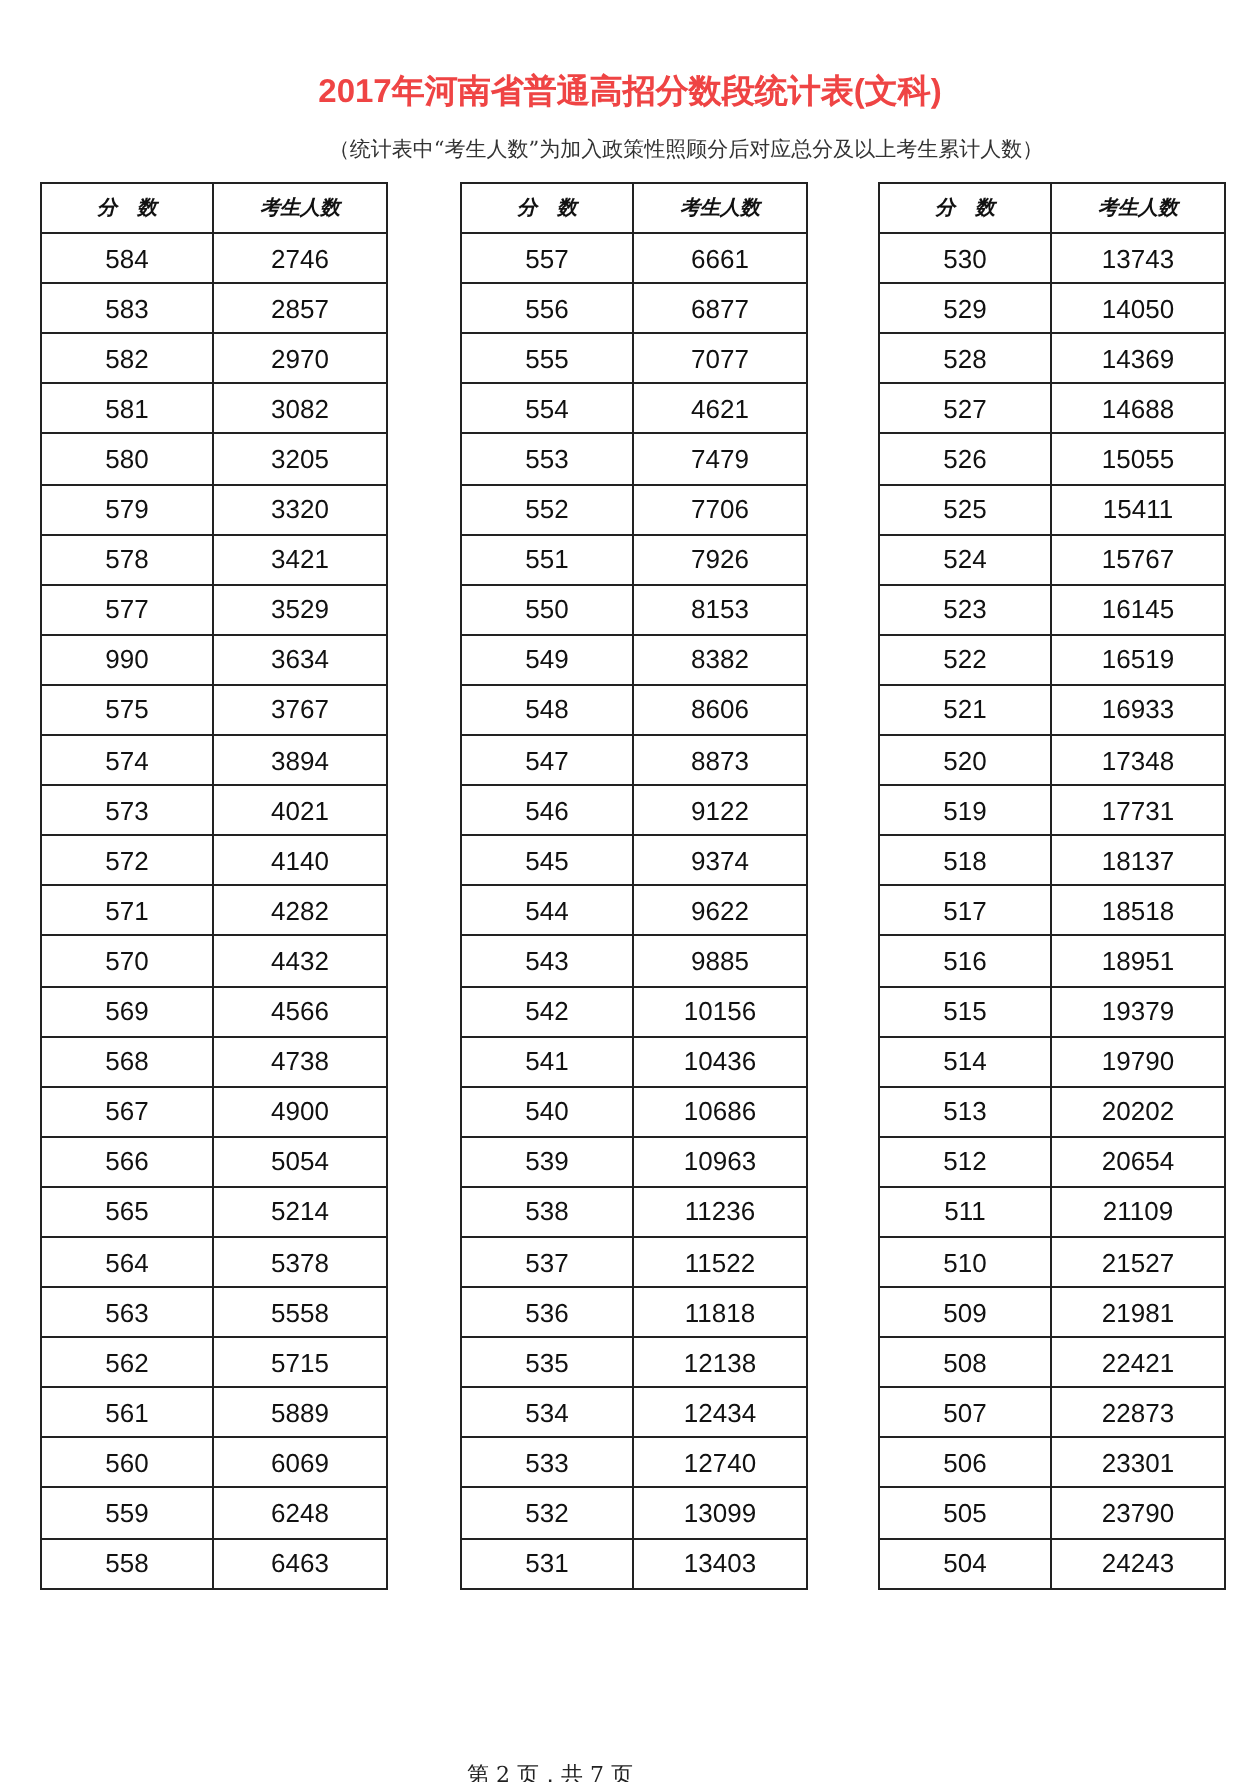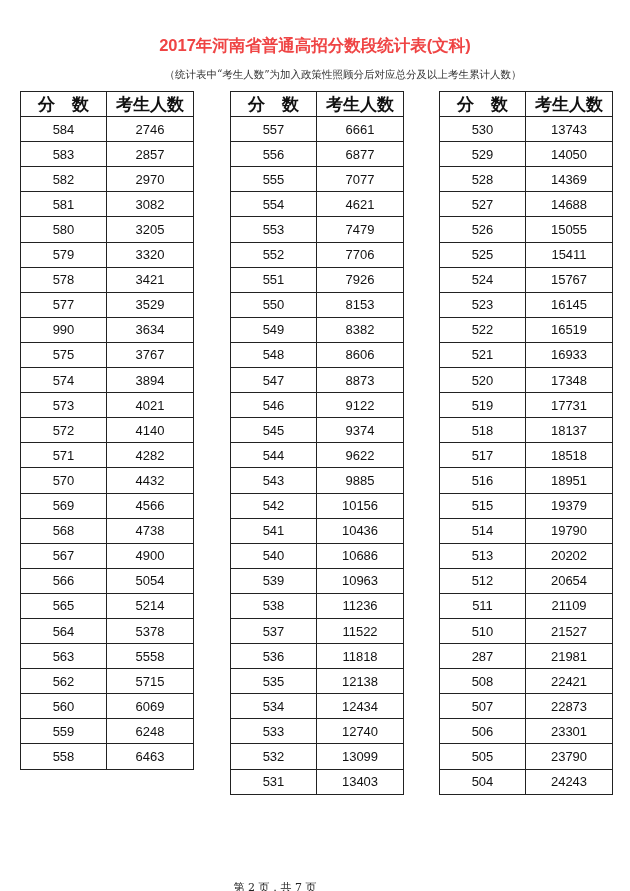--- a/index.html
+++ b/index.html
@@ -5,21 +5,21 @@
   html, body { margin: 0; padding: 0; background: #ffffff; }
   body { width: 630px; height: 891px; position: relative; overflow: hidden;
          font-family: "Liberation Sans", "DejaVu Sans", sans-serif; color: #111; }
   .title { position: absolute; top: 35px; left: 0; width: 630px; text-align: center;
            font-size: 16.5px; font-weight: bold; letter-spacing: 0px; color: #ef4444; }
   .subtitle { position: absolute; top: 68px; left: 0; width: 630px; text-align: center;
               font-family: "DejaVu Serif", "Liberation Serif", serif; font-size: 10.5px; color: #333; padding-left: 28px; }
   .tbl { position: absolute; top: 91px; border-collapse: collapse; table-layout: fixed; }
   .tbl td, .tbl th { border: 1.4px solid #222; height: 24.1px; padding: 0; text-align: center;
                      font-size: 13px; font-weight: normal; color: #111; }
-  .tbl th { font-family: "DejaVu Sans", sans-serif; font-size: 17px; font-weight: bold; }
+  .tbl th { font-family: "DejaVu Sans", sans-serif; font-size: 10px; font-weight: bold; font-style: italic; }
   #t1 { left: 20px; } #t2 { left: 230px; } #t3 { left: 439px; }
   .c1 { width: 86px; } .c2 { width: 87px; }
   .footer { position: absolute; top: 848px; left: 0; width: 550px; text-align: center;
             font-family: "DejaVu Serif", "Liberation Serif", serif; font-size: 11px; color: #222; margin-top: 32px; }
 </style>
 </head>
 <body>
 
 <div class="title">2017年河南省普通高招分数段统计表(文科)</div>
 <div class="subtitle">（统计表中“考生人数”为加入政策性照顾分后对应总分及以上考生累计人数）</div>
@@ -122,20 +122,24 @@
       </tr>
       <tr>
         <td>563</td>
         <td>5558</td>
       </tr>
       <tr>
         <td>562</td>
         <td>5715</td>
       </tr>
       <tr>
+        <td>561</td>
+        <td>5889</td>
+      </tr>
+      <tr>
         <td>560</td>
         <td>6069</td>
       </tr>
       <tr>
         <td>559</td>
         <td>6248</td>
       </tr>
       <tr>
         <td>558</td>
         <td>6463</td>
@@ -356,21 +360,21 @@
       </tr>
       <tr>
         <td>511</td>
         <td>21109</td>
       </tr>
       <tr>
         <td>510</td>
         <td>21527</td>
       </tr>
       <tr>
-        <td>287</td>
+        <td>509</td>
         <td>21981</td>
       </tr>
       <tr>
         <td>508</td>
         <td>22421</td>
       </tr>
       <tr>
         <td>507</td>
         <td>22873</td>
       </tr>

